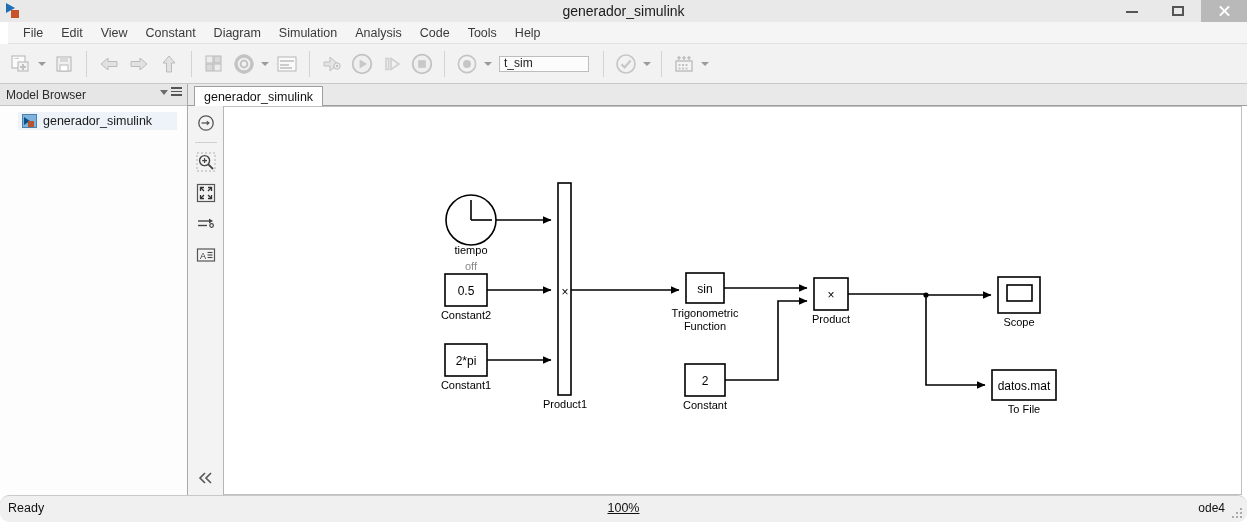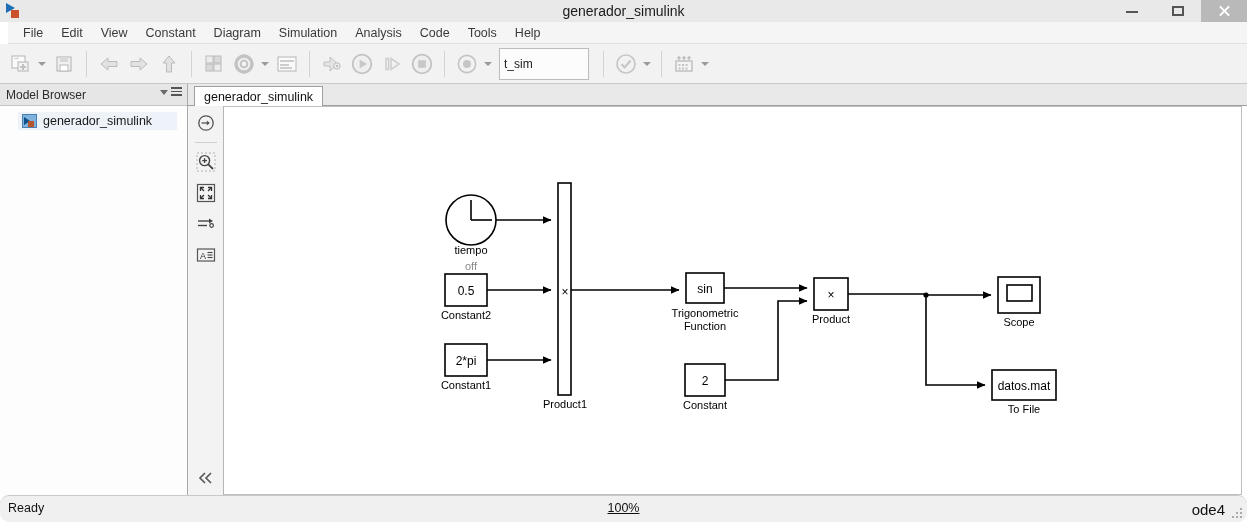--- a/index.html
+++ b/index.html
@@ -71,21 +71,21 @@
   }
   .tb-caret {
     width:11px; height:26px; position:relative; margin-right:2px;
     display:flex; align-items:center; justify-content:center;
   }
   .caret-dn {
     width:0;height:0; border-left:4px solid transparent; border-right:4px solid transparent;
     border-top:4px solid #9a9a9a;
   }
   .tb-field {
-    width:90px; height:32px; background:#fcfcfc; border:1px solid #bdbdbd;
+    width:90px; height:16px; background:#fcfcfc; border:1px solid #bdbdbd;
     font-size:12px; padding:1px 4px; line-height:17px; color:#222;
     margin-left:4px;
   }
   .tb-select {
     width:160px; height:21px; background:#fafafa; border:1px solid #c0c0c0;
     font-size:12px; padding:1px 5px; line-height:18px; color:#333;
     margin-left:8px; position:relative;
   }
   .tb-select .sel-caret {
     position:absolute; right:7px; top:8px;
@@ -154,21 +154,21 @@
   }
   .canvas-svg { position:absolute; left:0; top:0; }
 
   
   .statusbar {
     position:absolute; left:0; top:495px; width:1247px; height:27px;
     background:#f0f0f0; border-top:1px solid #c9c9c9;border-radius:9px;
   }
   .sb-ready { position:absolute; left:8px; top:5px; font-size:12.5px; color:#111; }
   .sb-zoom  { position:absolute; left:0; top:5px; width:1247px; text-align:center; font-size:12.5px; color:#111;text-decoration:underline; }
-  .sb-solver{ position:absolute; right:22px; top:5px; font-size:15px; color:#111; }
+  .sb-solver{ position:absolute; right:22px; top:5px; font-size:12px; color:#111; }
   .sb-grip  { position:absolute; right:3px; bottom:2px; width:12px; height:12px; }
   .sb-grip i { position:absolute; width:2px; height:2px; background:#aaa; }
 
   .blk-label { font-family:"Liberation Sans", sans-serif; font-size:11px; fill:#000; }
   .blk-text  { font-family:"Liberation Sans", sans-serif; font-size:12px; fill:#000; }
   .blk-off   { font-family:"Liberation Sans", sans-serif; font-size:11px; fill:#8a8a8a; }
 </style>
 </head>
 <body>
 

